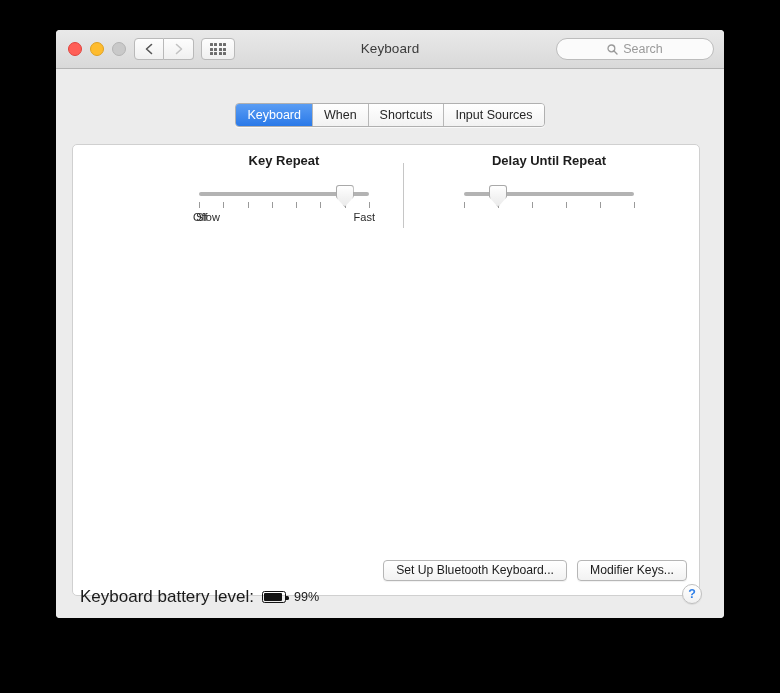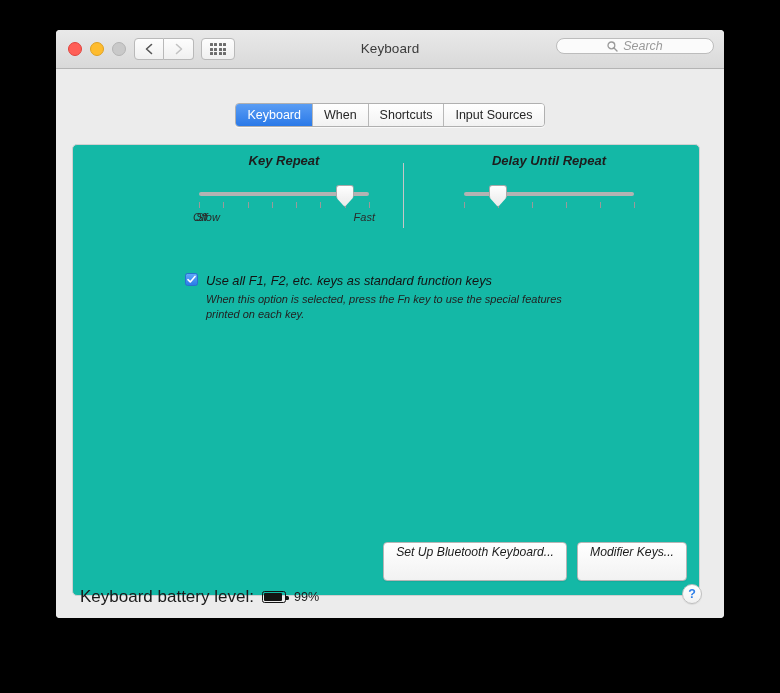--- a/index.html
+++ b/index.html
@@ -106,30 +106,29 @@
     font-size: 13.5px;
     color: #3b3b3b;
     letter-spacing: 0.1px;
   }
 
   .searchbox {
     position: absolute;
     right: 10px;
     top: 8px;
     width: 158px;
-    height: 16px;
+    height: 22px;
     background: #fbfbfb;
     border: 1px solid #bcbcbc;
     border-radius: 11px;
     box-sizing: border-box;
     display: flex;
     align-items: center;
     justify-content: center;
     gap: 5px;
-    font-style: italic;
   }
   .searchbox .sicon { display: block; }
   .searchbox .sph {
     font-size: 12.5px;
     color: #9a9a9a;
   }
 
   
   .win-body {
     position: relative;
@@ -169,25 +168,24 @@
     color: #ffffff;
   }
 
   
   .panel {
     position: absolute;
     left: 16px;
     top: 75px;
     width: 628px;
     height: 452px;
-    background: #14b8a6;
+    background: #ffffff;
     border: 1px solid #d0d0d0;
     border-radius: 5px;
     box-sizing: border-box;
-    font-style: italic;
   }
 
   
   .sliders {
     position: absolute;
     left: 0; right: 0;
     top: 8px;
     height: 90px;
   }
   .slider-block {
@@ -316,21 +314,21 @@
 
   
   .btn-row {
     position: absolute;
     right: 12px;
     bottom: 14px;
     display: flex;
     gap: 10px;
   }
   .pushbtn {
-    height: 39px;
+    height: 21px;
     line-height: 19px;
     padding: 0 12px;
     font-size: 12.2px;
     color: #1c1c1c;
     background: linear-gradient(to bottom, #ffffff, #f2f2f2);
     border: 1px solid #b6b6b6;
     border-radius: 4px;
     box-sizing: border-box;
     white-space: nowrap;
     box-shadow: 0 1px 1px rgba(0,0,0,0.06);
@@ -506,31 +504,20 @@
                 <i style="left: 40%;"></i>
                 <i style="left: 60%;"></i>
                 <i style="left: 80%;"></i>
                 <i style="left: 100%;"></i>
               </div>
             <div class="thumb" id="thumb-delay" style="left: calc(20% + 4.8px);"></div>
           </div>
         </div>
       </div>
 
-      <div class="check-row first">
-        <span class="cbox on">
-          <svg class="cmark" width="9" height="9" viewBox="0 0 9 9">
-            <polyline points="1,4.6 3.3,7 8,1.4" fill="none" stroke="#ffffff" stroke-width="1.6" stroke-linecap="round" stroke-linejoin="round"></polyline>
-          </svg>
-        </span>
-        <span class="check-text">
-          <span class="check-label">Use all F1, F2, etc. keys as standard function keys</span>
-          <div class="check-desc">When this option is selected, press the Fn key to use the special features printed on each key.</div>
-        </span>
-      </div>
 
 
       <div class="btn-row">
         <div class="pushbtn">Set Up Bluetooth Keyboard...</div>
         <div class="pushbtn">Modifier Keys...</div>
       </div>
     </div>
 
     <div class="statusbar">
       <div class="battery-line">

